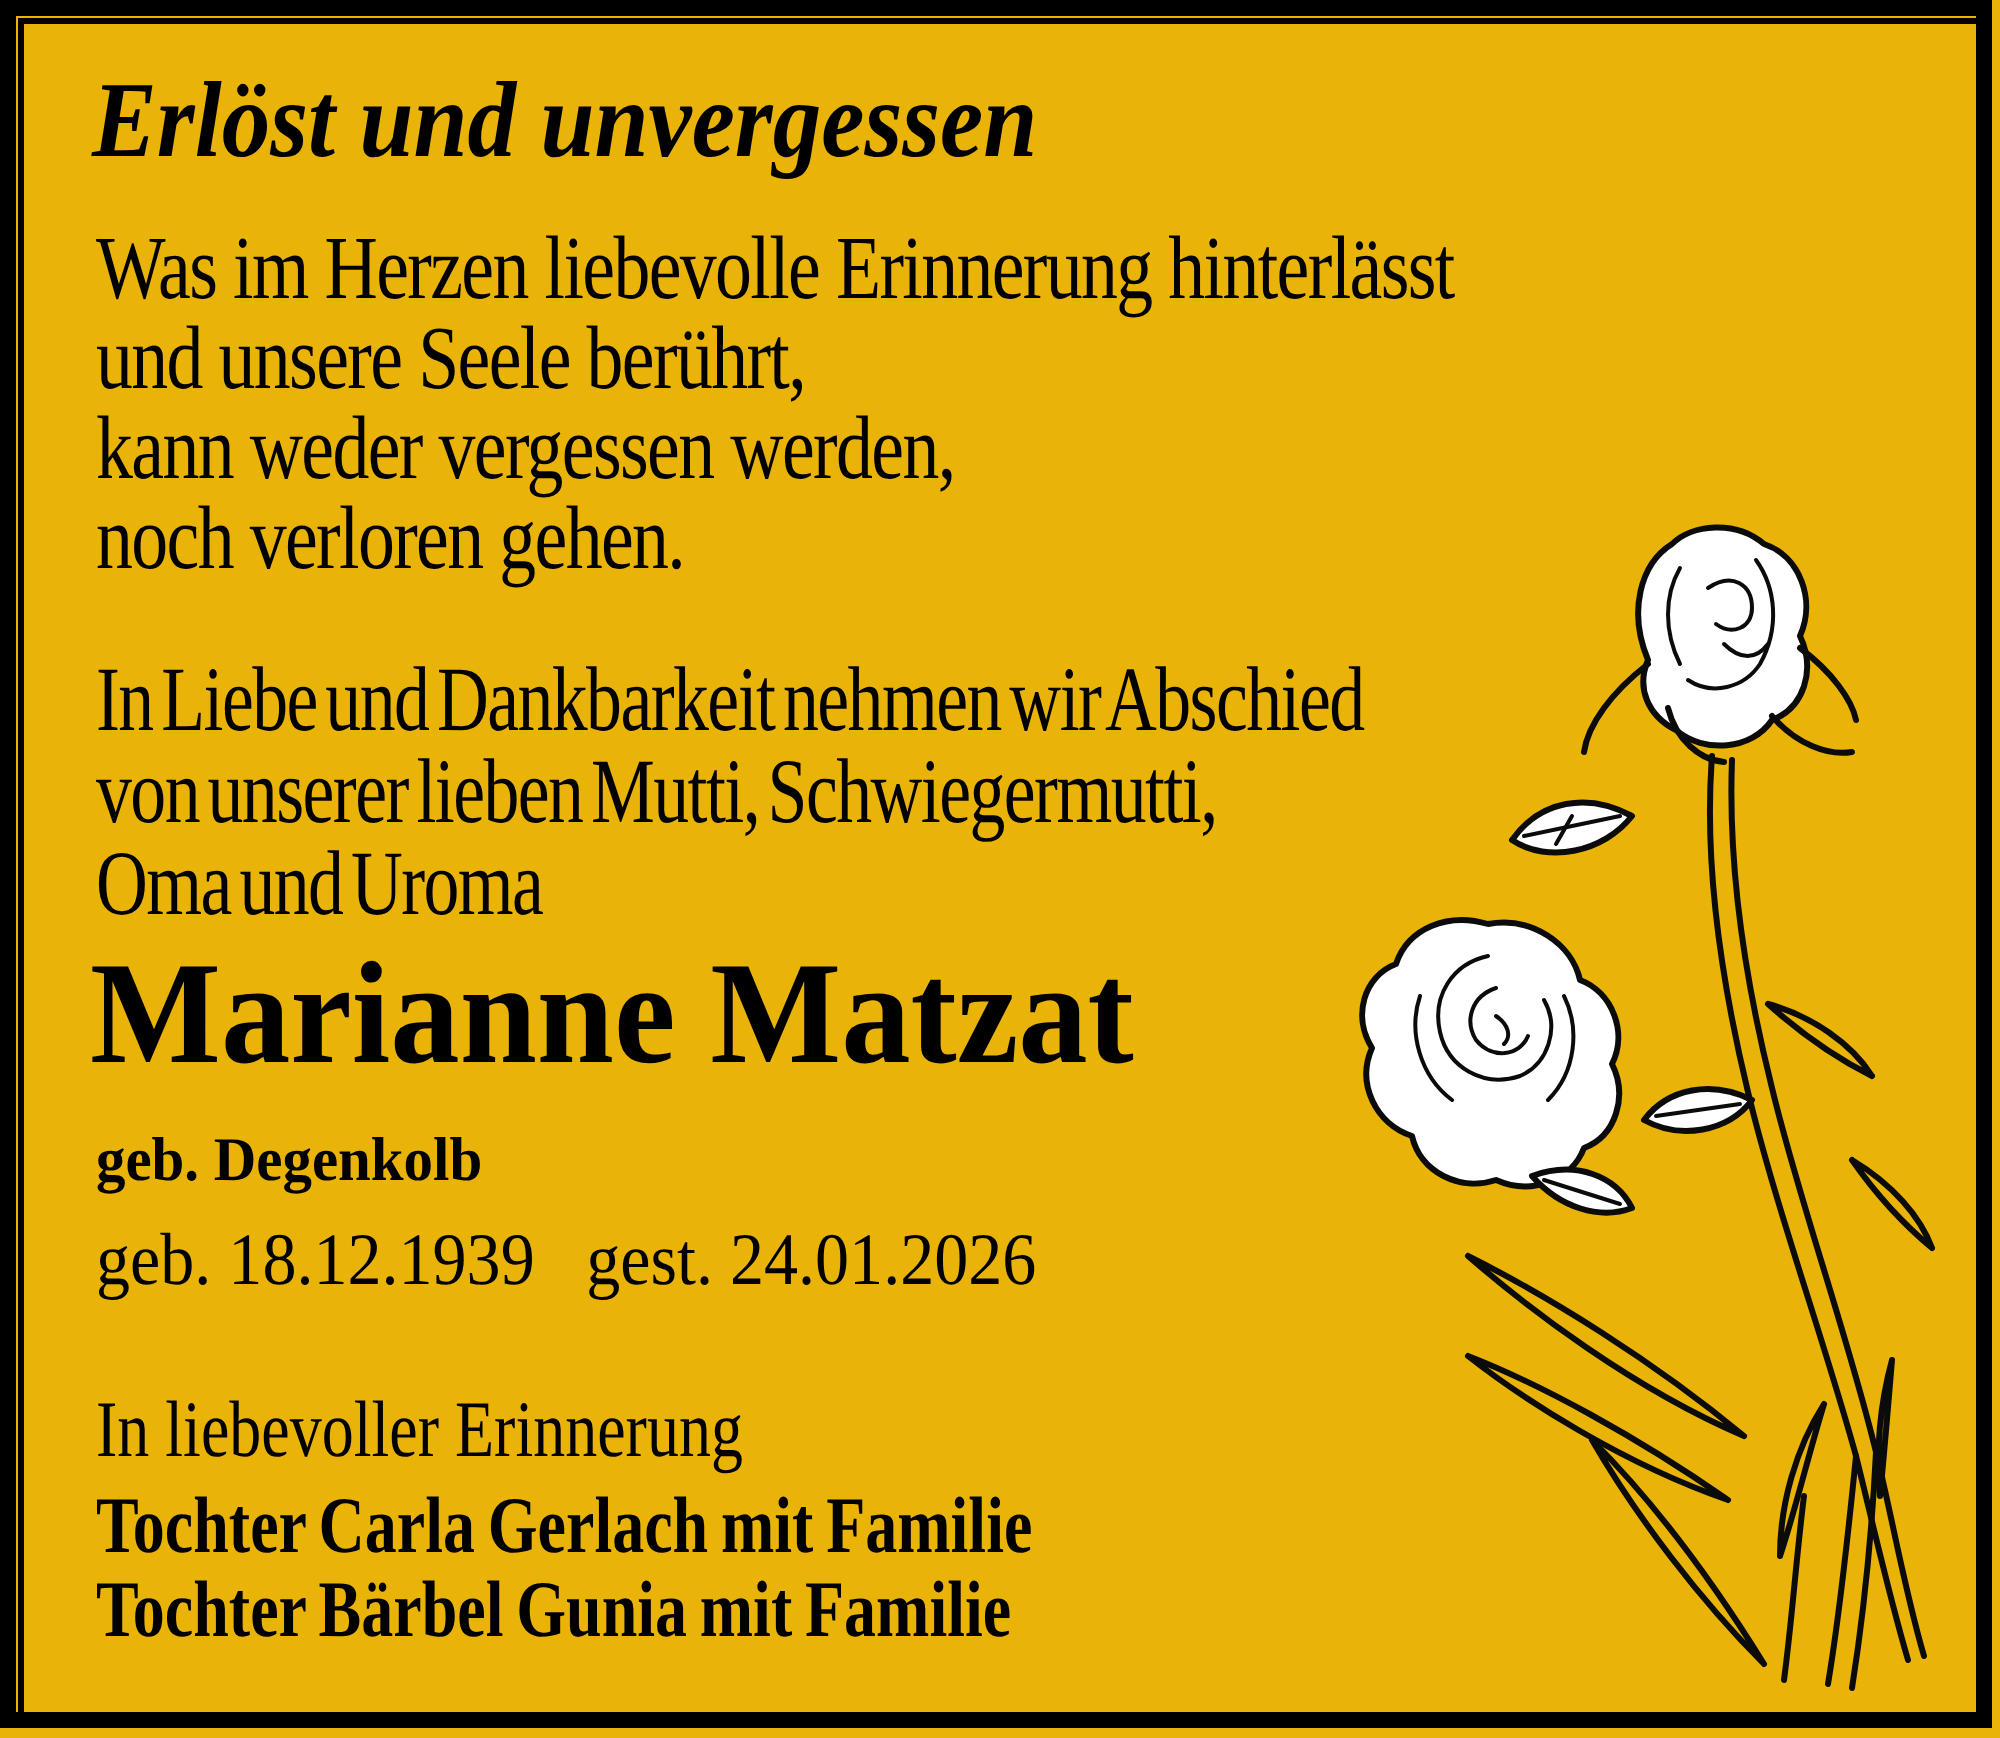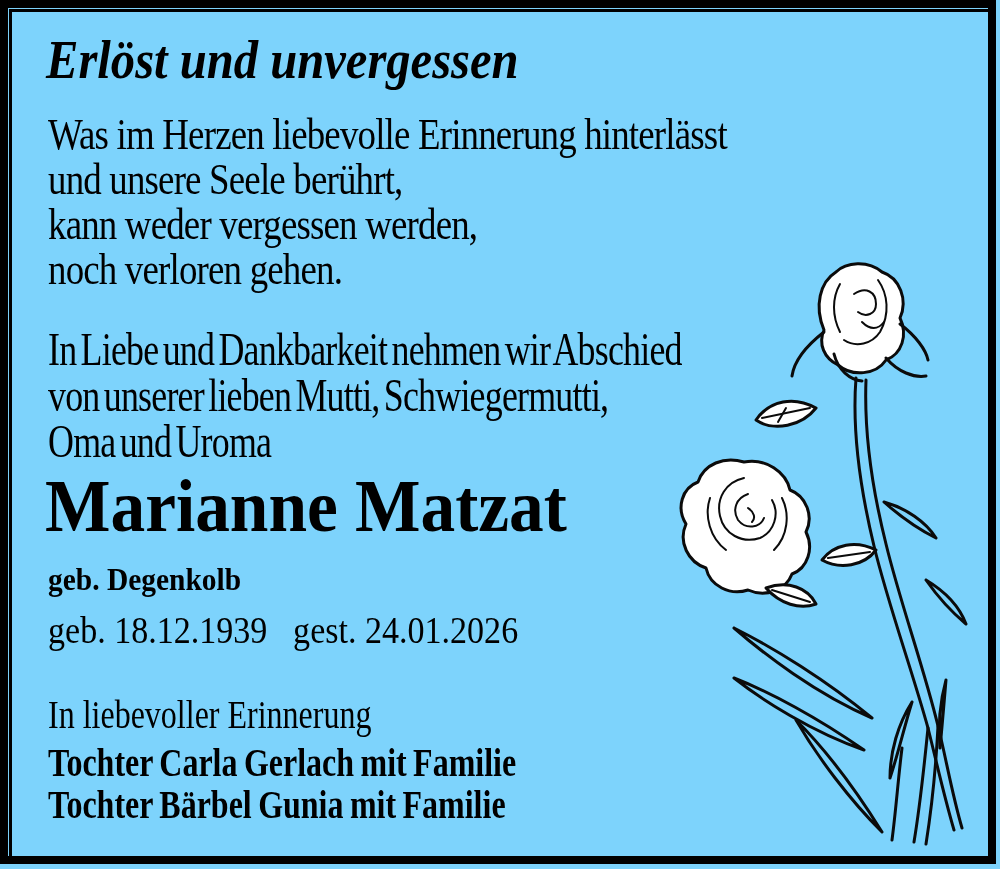--- a/index.html
+++ b/index.html
@@ -1,19 +1,19 @@
 <!DOCTYPE html>
 <html><head>
 <meta charset="utf-8">
 <style>
   html,body{margin:0;padding:0;background:#fff;}
   .page{
     position:relative;
     width:1000px;height:869px;
-    background:#7dd3fc;
+    background:#eab308;
     overflow:hidden;
     font-family:"Liberation Serif", serif;
     color:#000;
   }
   .frame-outer{
     position:absolute;top:0;left:0;right:4px;bottom:5px;
     border:8px solid #000;
   }
   .frame-inner{
     position:absolute;top:9px;left:9px;right:9px;bottom:9px;

